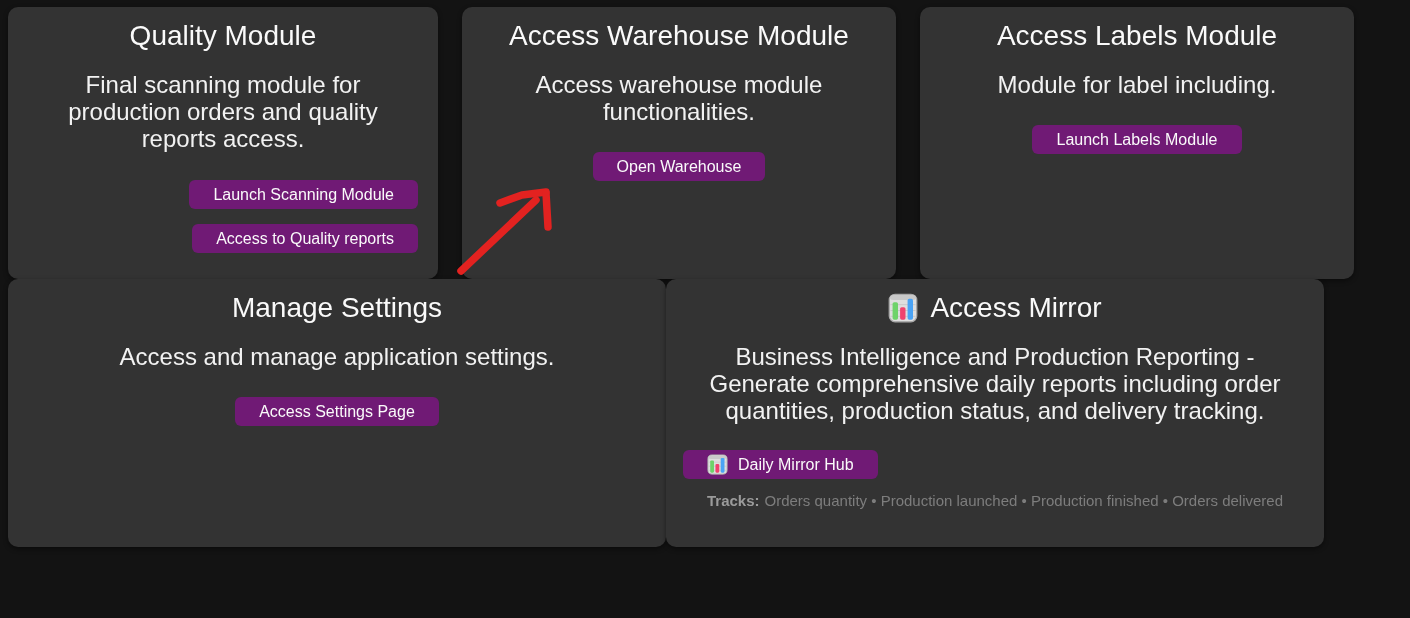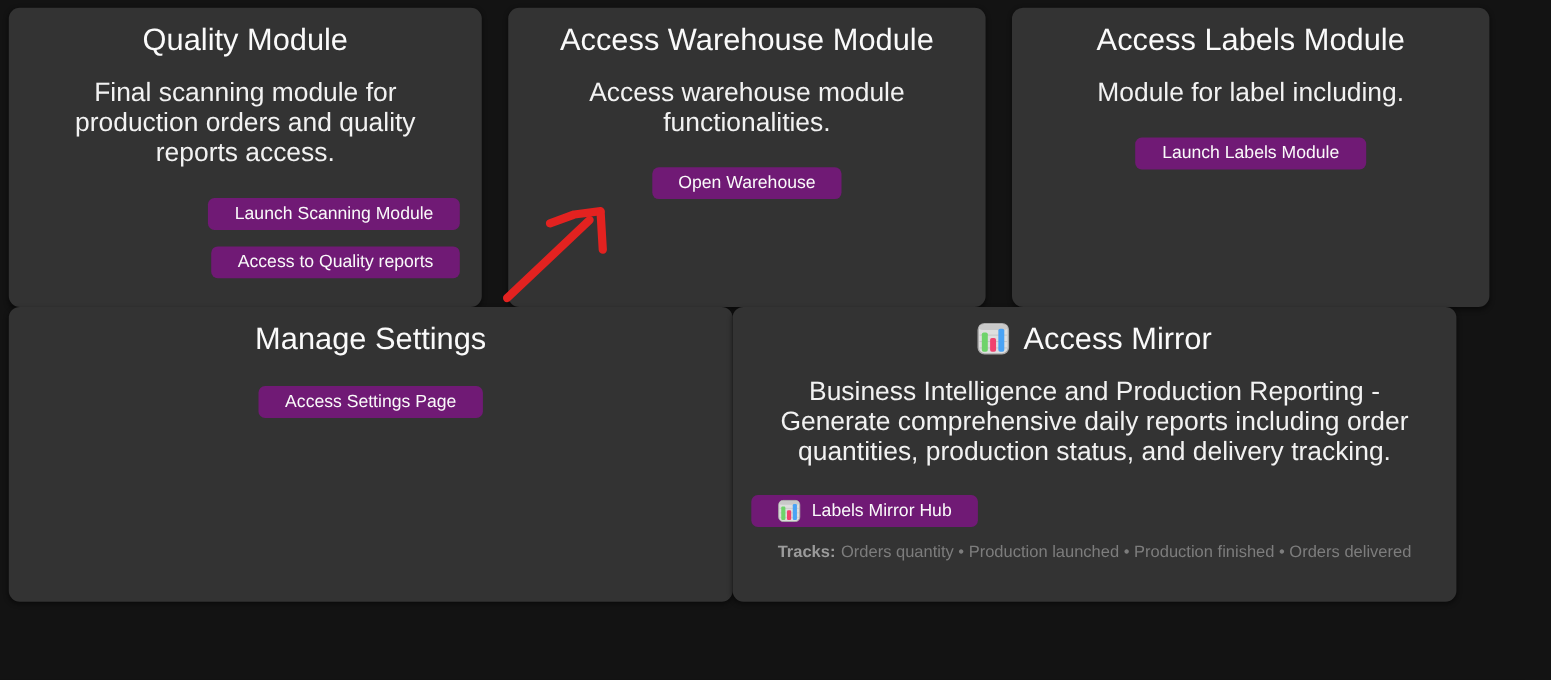--- a/index.html
+++ b/index.html
@@ -119,20 +119,21 @@
         <button class="btn">Launch Labels Module</button>
       </div>
     </div>
 
   </div>
 
   <div class="row row2">
 
     <div class="card card-settings">
       <h2 class="card-title">Manage Settings</h2>
+      <p class="card-desc">Access and manage application settings.</p>
       <div class="btn-center">
         <button class="btn">Access Settings Page</button>
       </div>
     </div>
 
     <div class="card card-daily">
       <h2 class="card-title">
         <svg class="emoji-icon" width="30" height="30" viewBox="0 0 36 36" aria-hidden="true">
           <rect x="1.5" y="1.5" width="33" height="33" rx="7" fill="#dedede" stroke="#a9a9a9" stroke-width="1.5"></rect>
           <rect x="2.5" y="2.5" width="31" height="6" rx="4" fill="#c9c9c9"></rect>
@@ -151,21 +152,21 @@
           <svg class="emoji-icon" width="21" height="21" viewBox="0 0 36 36" aria-hidden="true">
             <rect x="1.5" y="1.5" width="33" height="33" rx="7" fill="#dedede" stroke="#a9a9a9" stroke-width="1.5"></rect>
             <rect x="2.5" y="2.5" width="31" height="6" rx="4" fill="#c9c9c9"></rect>
             <line x1="3" y1="14" x2="33" y2="14" stroke="#c4c4c4" stroke-width="1"></line>
             <line x1="3" y1="21" x2="33" y2="21" stroke="#c4c4c4" stroke-width="1"></line>
             <line x1="3" y1="28" x2="33" y2="28" stroke="#c4c4c4" stroke-width="1"></line>
             <rect x="5.5" y="11" width="6.5" height="21" rx="2" fill="#6ed36a"></rect>
             <rect x="14.5" y="17" width="6.5" height="15" rx="2" fill="#f0426e"></rect>
             <rect x="23.5" y="7" width="6.5" height="25" rx="2" fill="#4aa3f5"></rect>
           </svg>
-          <span>Labels Mirror Hub</span>
+          <span>Daily Mirror Hub</span>
         </button>
       </div>
       <div class="tracks">
         <span class="tracks-label">Tracks:</span><span>Orders quantity • Production launched • Production finished • Orders delivered</span>
       </div>
     </div>
 
   </div>
 
 </div>

